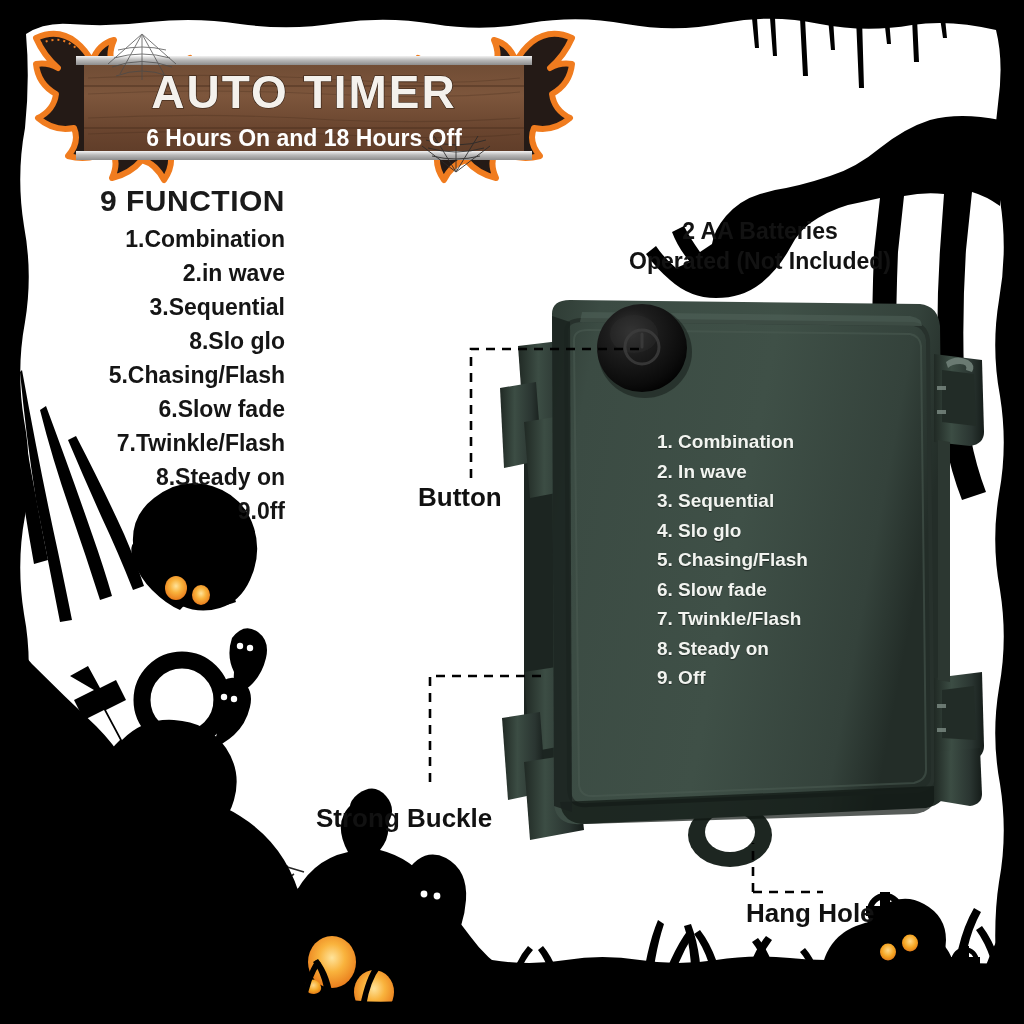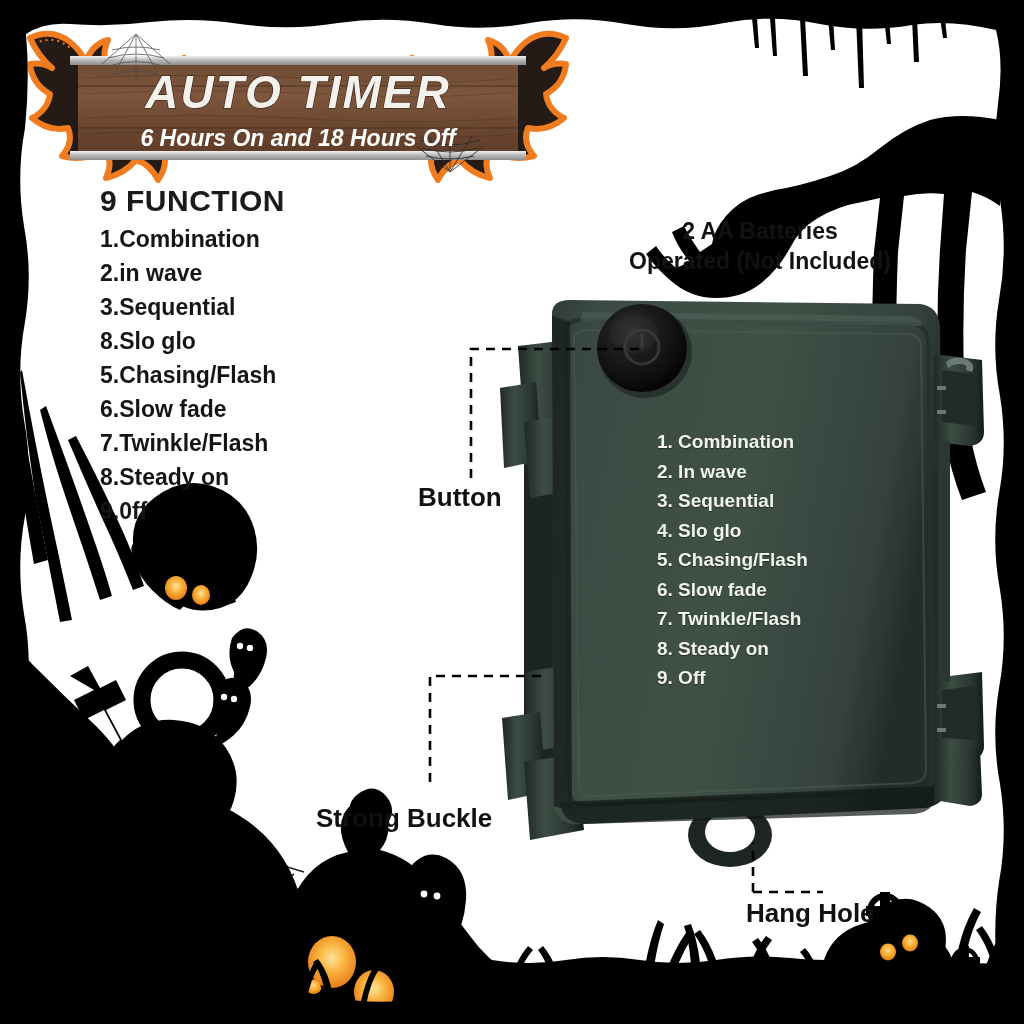--- a/index.html
+++ b/index.html
@@ -21,26 +21,25 @@
   .frame-layer { position:absolute; inset:0; pointer-events:none; z-index:60; }
   .frame-layer svg { display:block; width:1024px; height:1024px; }
 
   
   .scenery { position:absolute; inset:0; z-index:5; }
   .scenery svg { display:block; width:1024px; height:1024px; }
 
   
   .banner {
     position: absolute;
-    left: 18px;
+    left: 24px;
     top: 22px;
     width: 560px;
     height: 162px;
     z-index: 30;
-    font-style: italic;
   }
   .banner svg { display:block; width:560px; height:162px; }
 
   
   .fn-block {
     position: absolute;
     left: 100px;
     top: 186px;
     z-index: 25;
     color: #1a1a1a;
@@ -52,20 +51,21 @@
     margin: 0 0 6px 0;
     line-height: 1;
   }
   .fn-list { margin:0; padding:0; list-style:none; }
   .fn-list li {
     font-size: 23px;
     font-weight: bold;
     line-height: 34px;
     white-space: nowrap;
     color: #151515;
+    text-align: right;
   }
 
   
   .battery-caption {
     position: absolute;
     left: 560px;
     top: 216px;
     width: 400px;
     text-align: center;
     z-index: 25;

